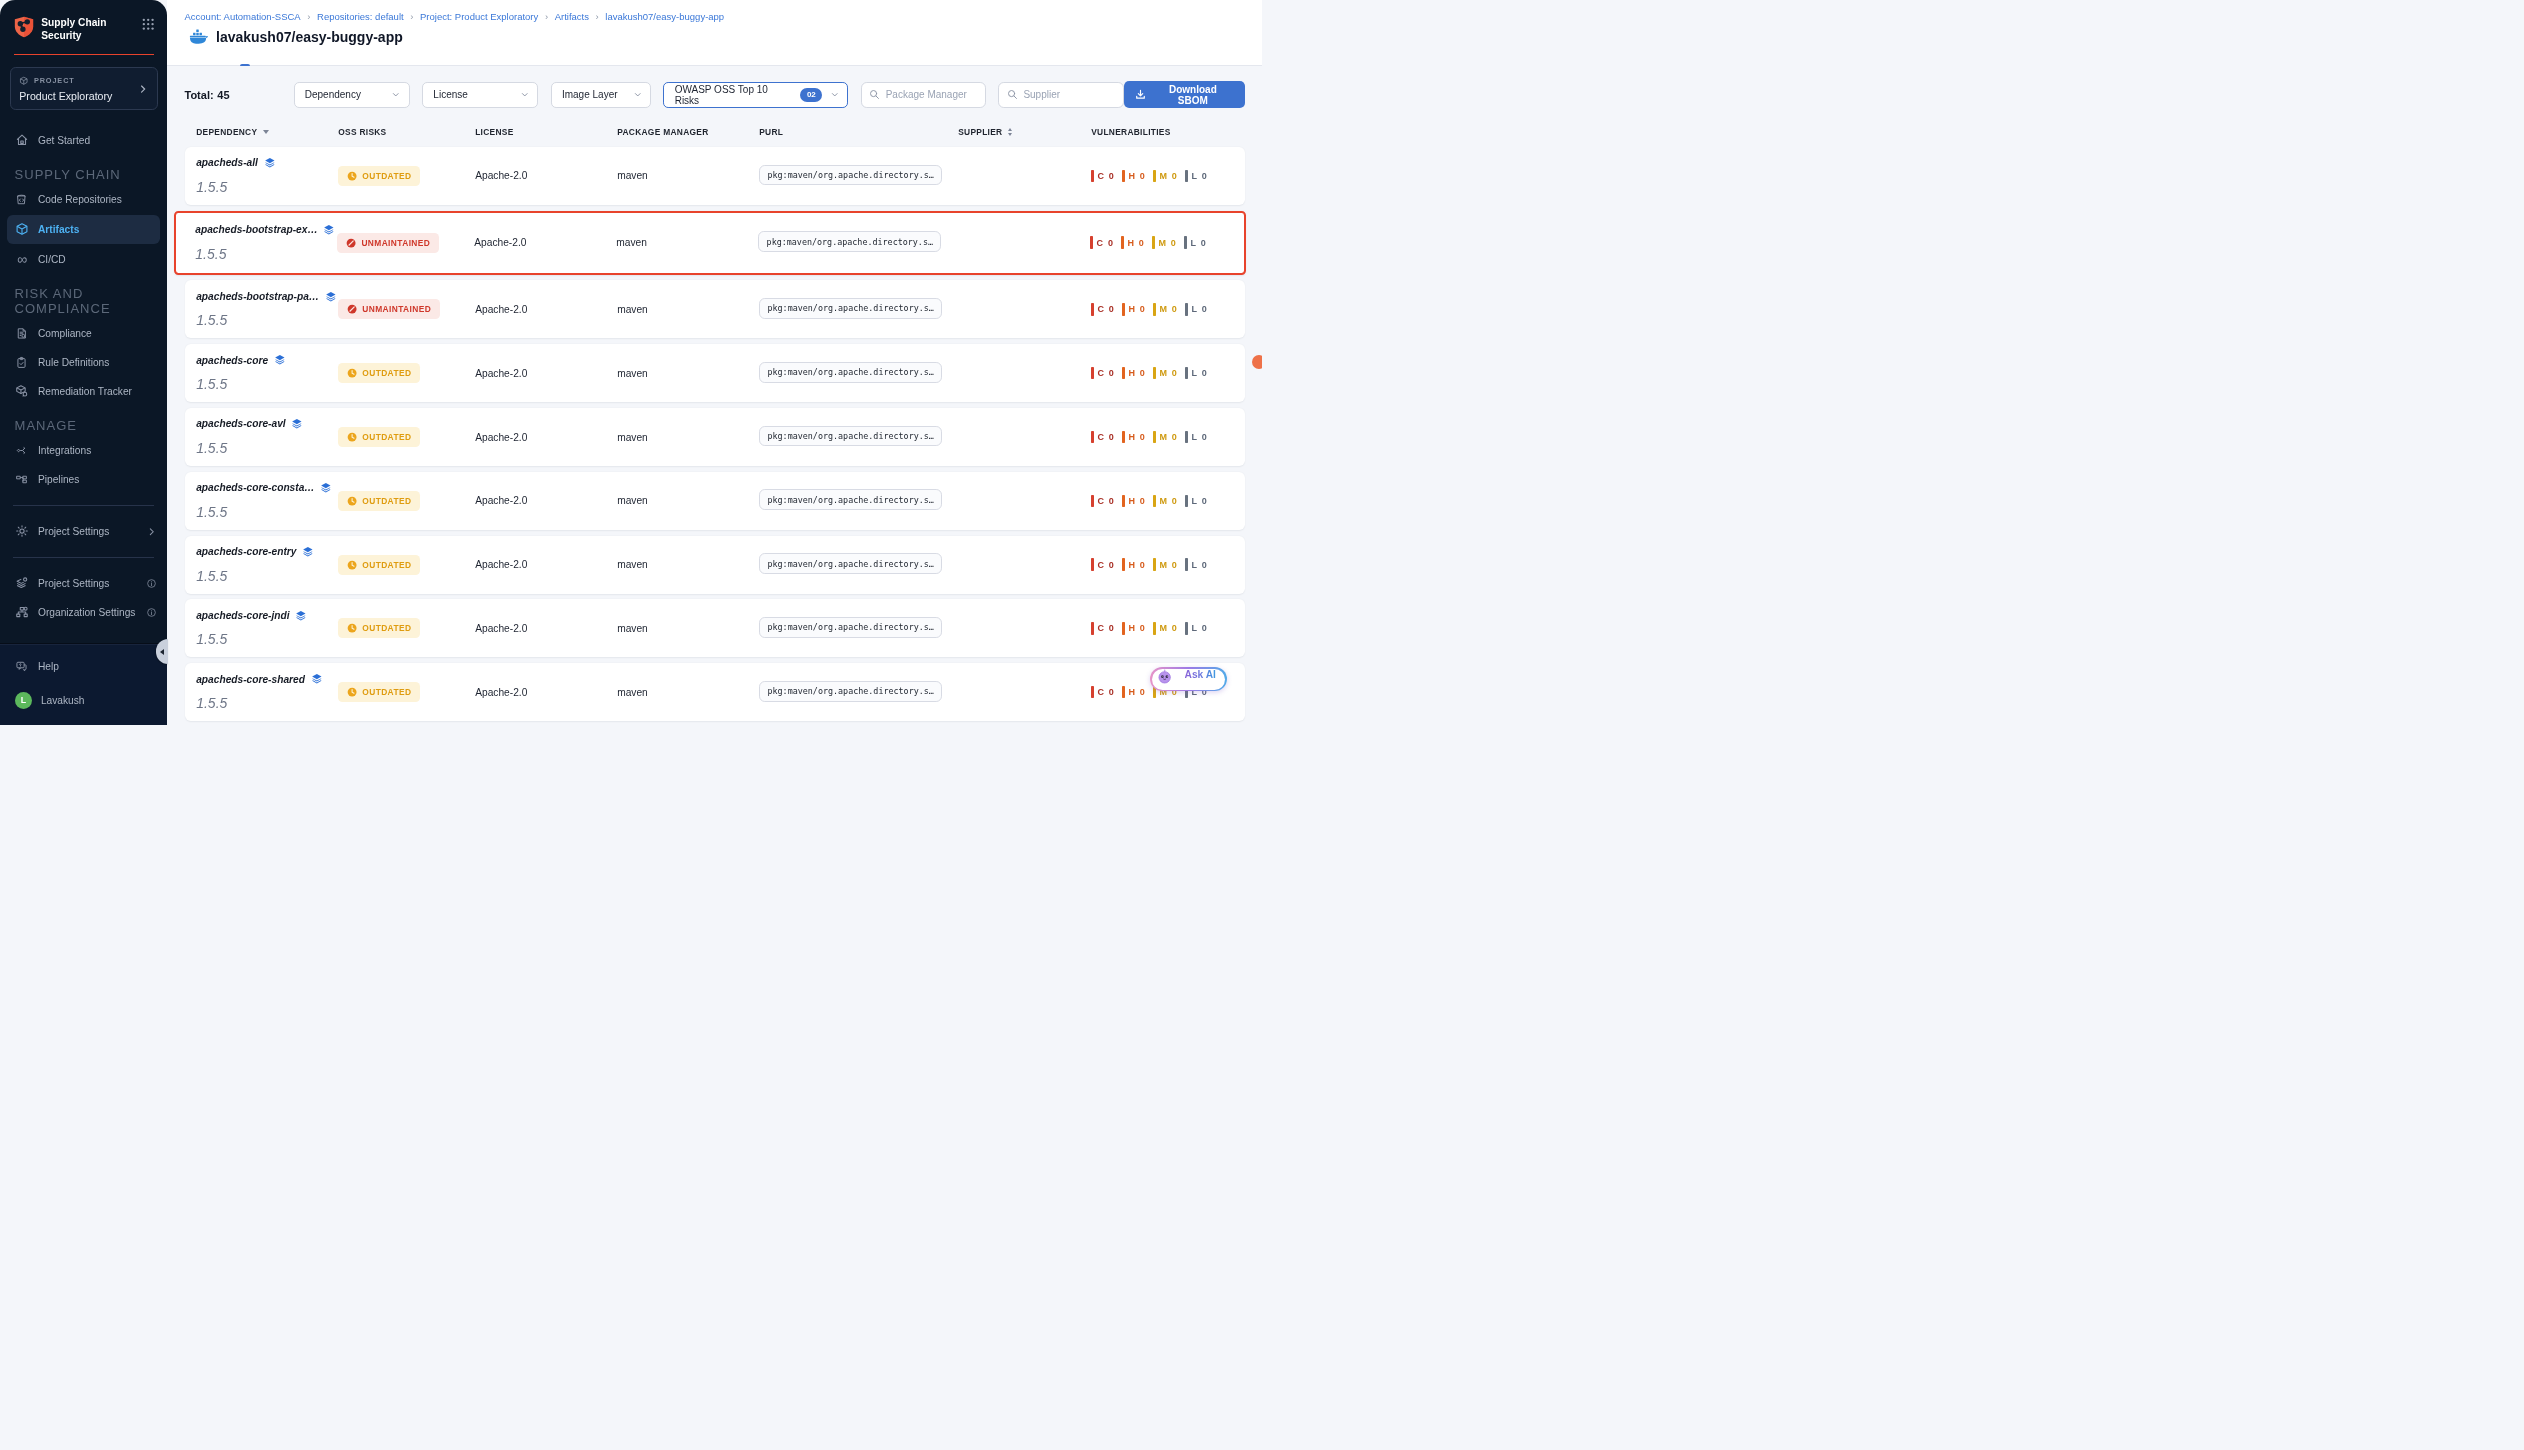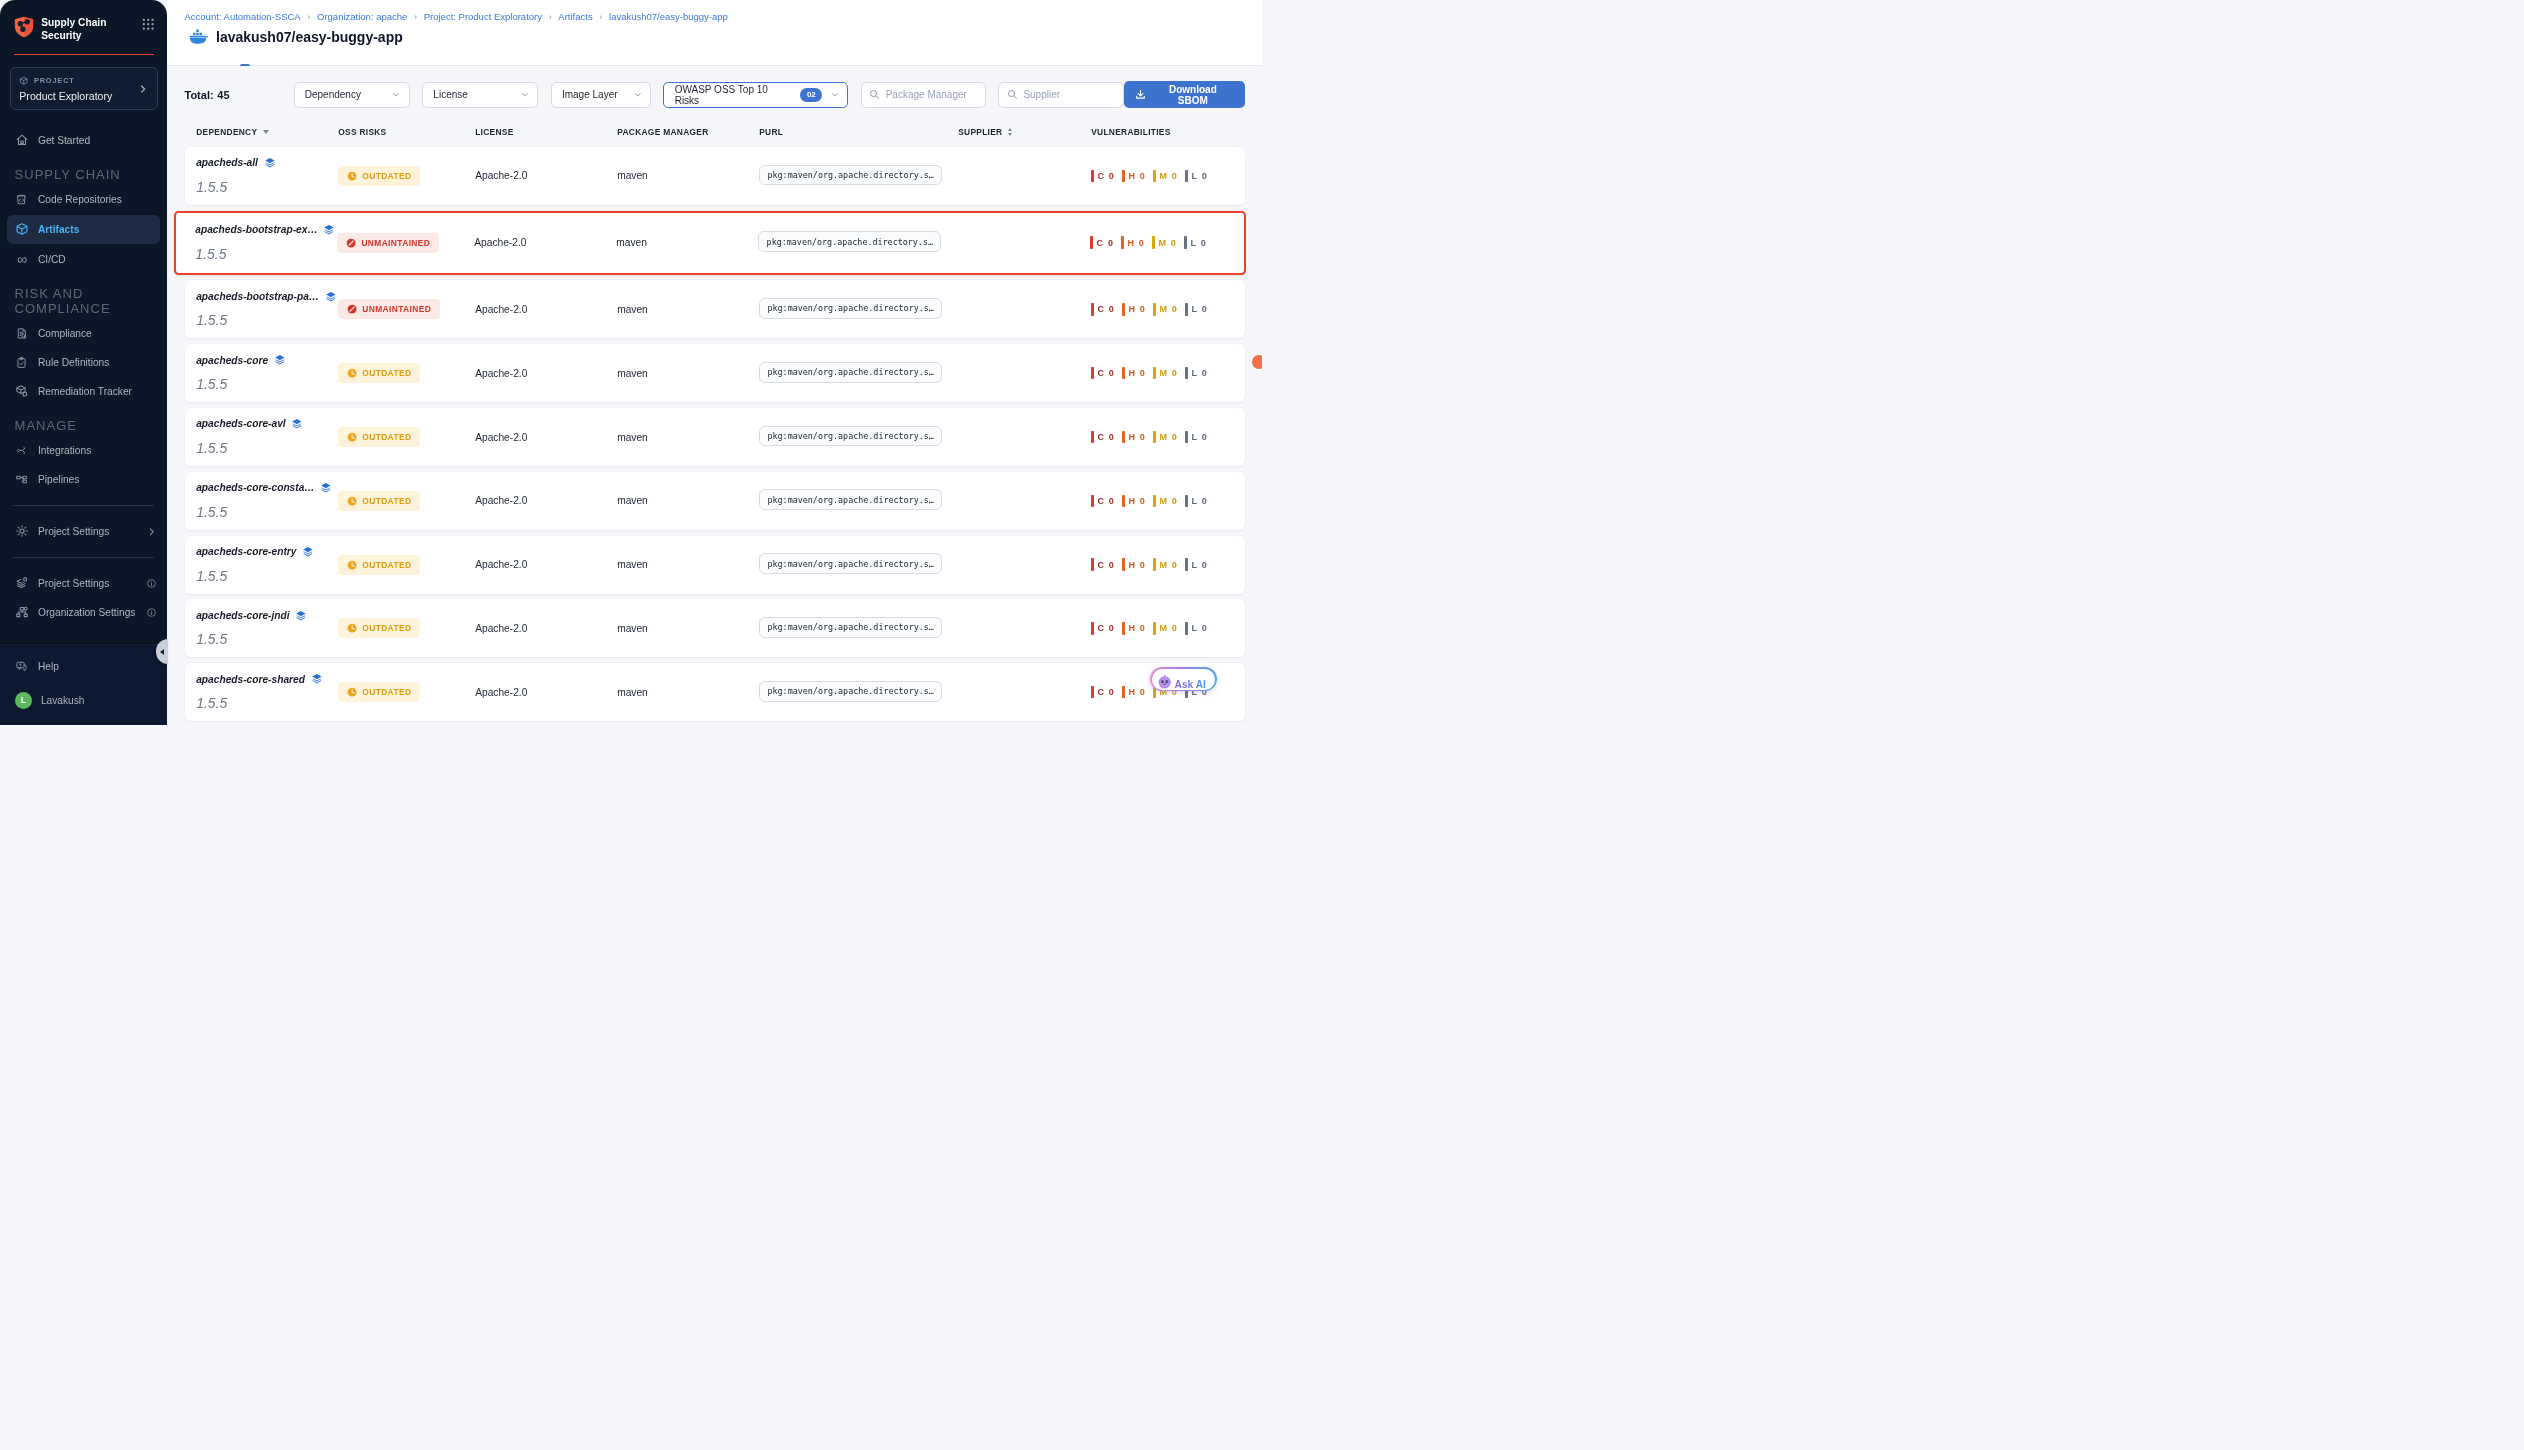--- a/index.html
+++ b/index.html
@@ -109,22 +109,22 @@
   .sev .cnt { margin-left:0.7px; }
   .sev-c { color:#a93026; } .sev-c i { background:#d6402e; }
   .sev-h { color:#d75d1e; } .sev-h i { background:#e2641f; }
   .sev-m { color:#cf9a10; } .sev-m i { background:#d9a514; }
   .sev-l { color:#5d6879; } .sev-l i { background:#68727f; }
 
   
   .ask-ai { position:absolute; left:1150px; top:667px; height:24px; border-radius:12.4px; padding:1.5px;
             background:linear-gradient(90deg,#e794c8,#9d7ae6,#52aae8); z-index:6; cursor:pointer;
             box-shadow:0 1.5px 5.8px rgba(120,80,200,.25); }
-  .ask-ai-inner { background:#fff; height:100%; border-radius:11px; display:flex; align-items:flex-end;
-                  gap:2px; padding:0 9.5px 0 5.8px; }
+  .ask-ai-inner { background:#fff; height:100%; border-radius:11px; display:flex; align-items:flex-start;
+                  gap:12px; padding:0 9.5px 0 5.8px; }
   .ask-ai-label { font-size:10.2px; font-weight:700;
                   background:linear-gradient(90deg,#8a63d9,#6a74dd,#3e9be0);
                   -webkit-background-clip:text; background-clip:text; color:transparent; }
   .edge-dot { position:absolute; left:1252px; top:355px; width:14px; height:14px; border-radius:50%;
               background:#ee7148; z-index:5; }
   .collapse-handle { position:absolute; left:156px; top:639px; width:12.4px; height:25px; background:#c9d0dc;
                      border-radius:12.4px 0 0 12.4px; display:flex; align-items:center; justify-content:center;
                      z-index:4; cursor:pointer; box-shadow:-0.7px 0.7px 1.5px rgba(0,0,0,.25); }
   .collapse-handle b { width:0; height:0; border:3.7px solid transparent; border-right:4.4px solid #1c2430;
                        margin-left:-2.9px; }
@@ -356,21 +356,21 @@
 
 <div class="main">
   <div class="header">
     <div class="breadcrumb">
 
     <span class="crumb">
         <a>Account: Automation-SSCA</a>
         <span class="sep">›</span>
       </span>
         <span class="crumb">
-        <a>Organization: apache</a>
+        <a>Repositories: default</a>
         <span class="sep">›</span>
       </span>
         <span class="crumb">
         <a>Project: Product Exploratory</a>
         <span class="sep">›</span>
       </span>
         <span class="crumb">
         <a>Artifacts</a>
         <span class="sep">›</span>
       </span>

